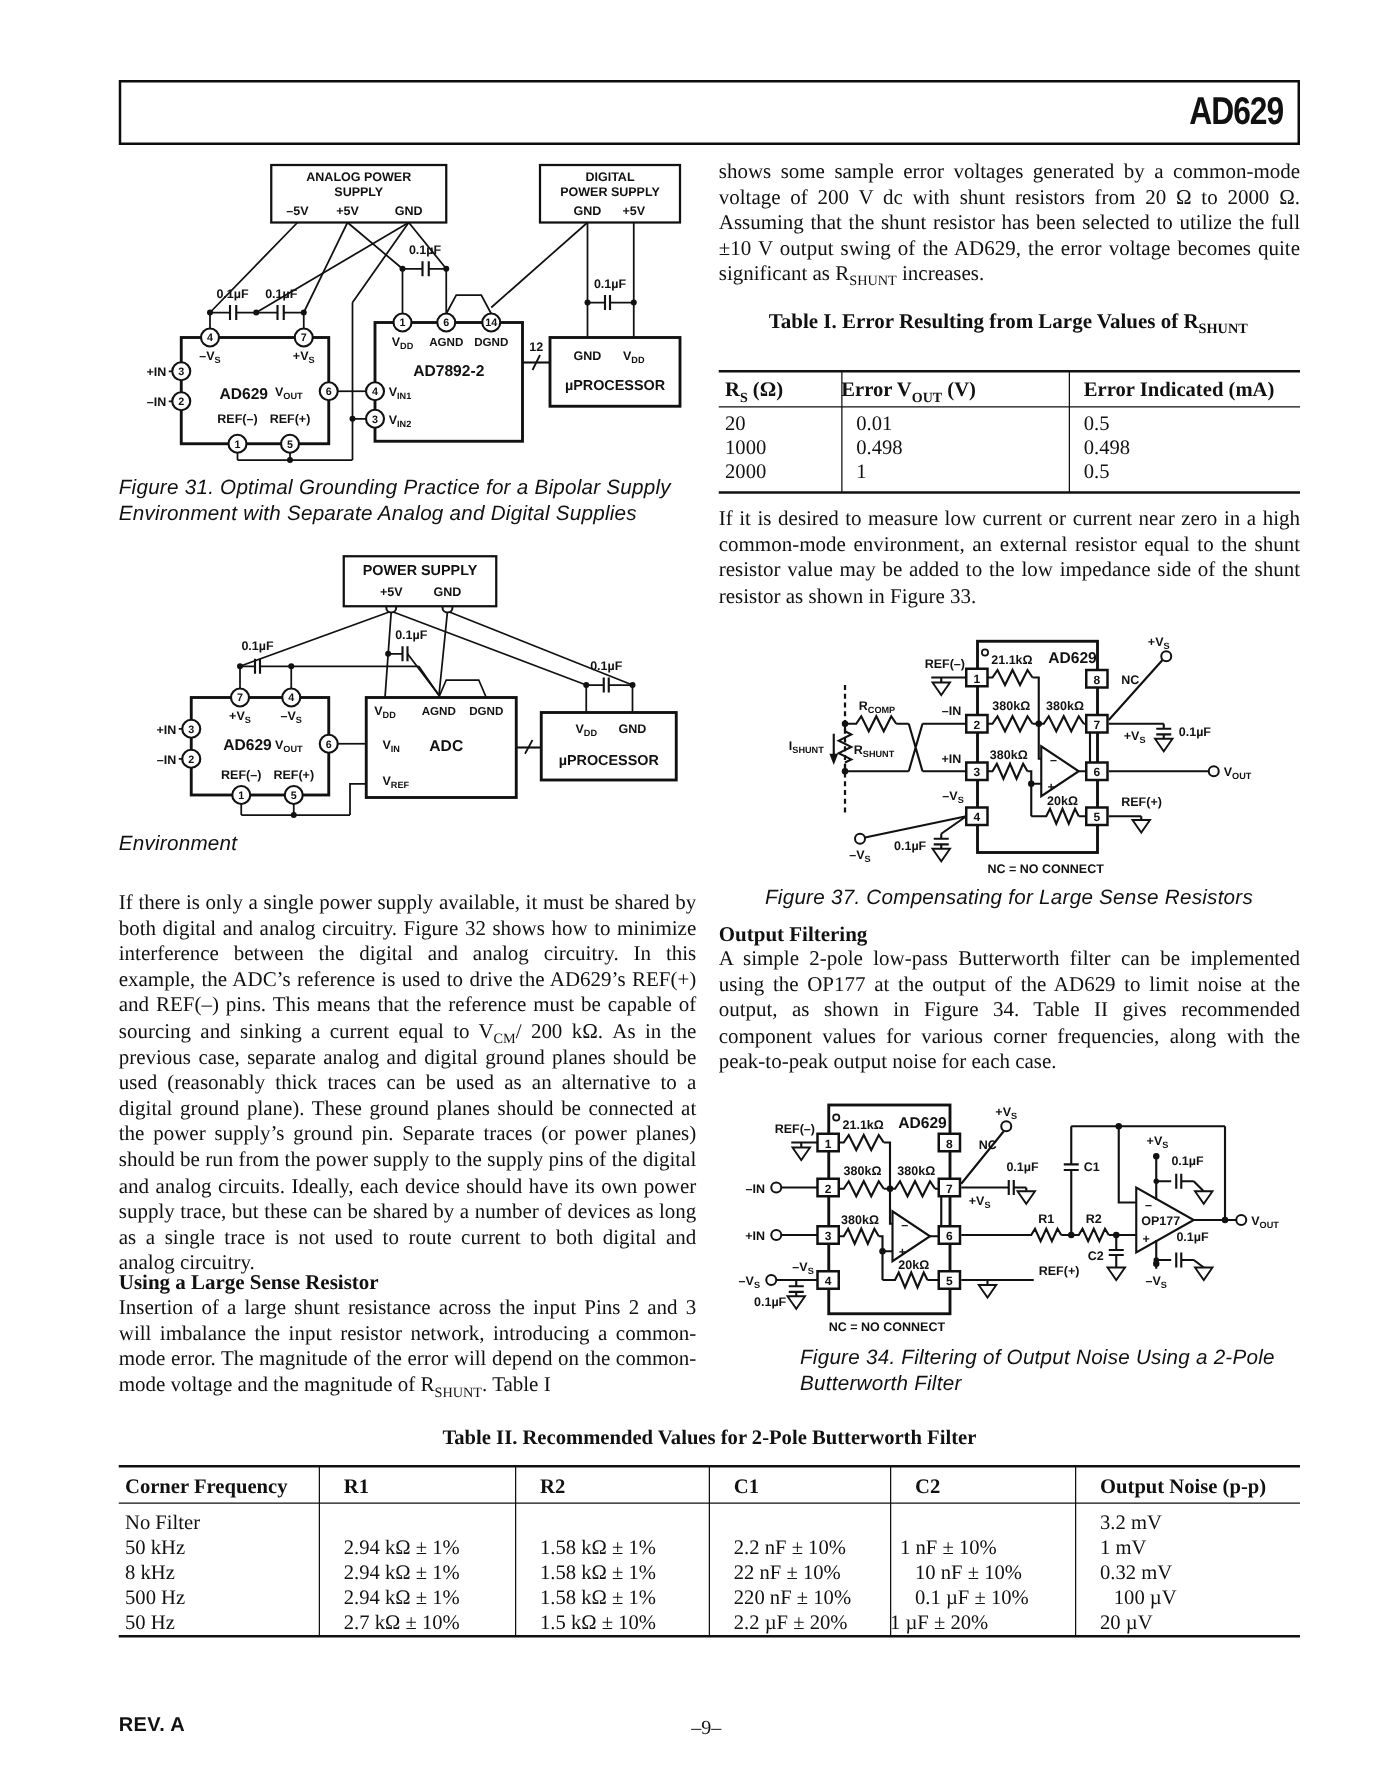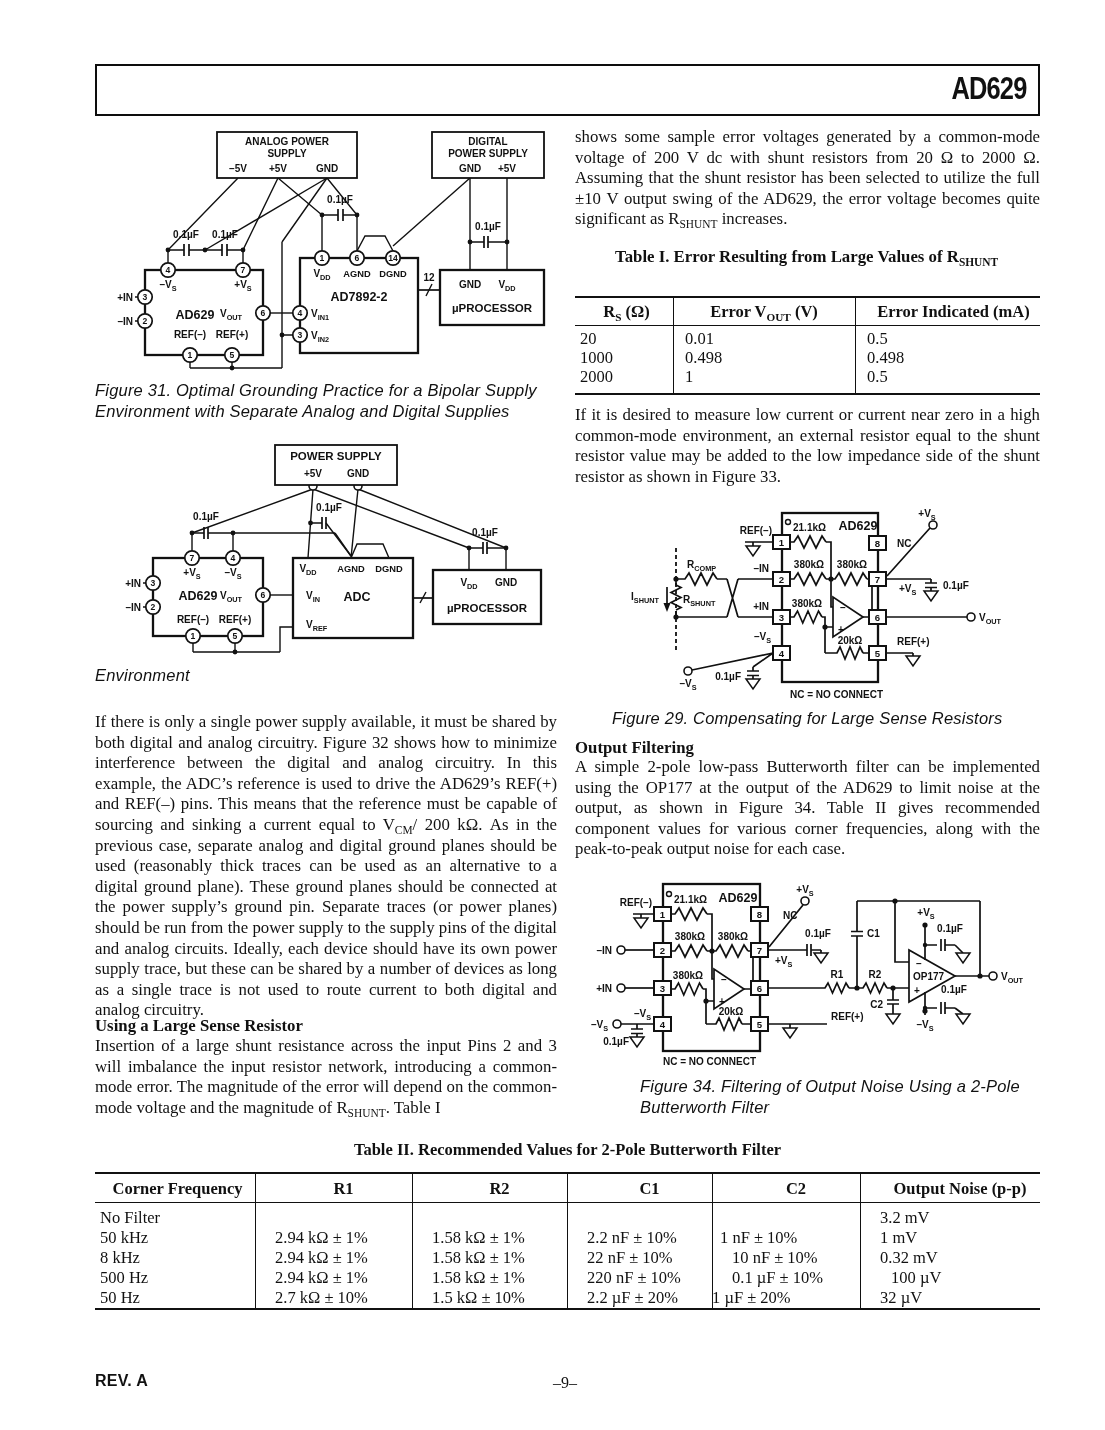--- a/index.html
+++ b/index.html
@@ -14,21 +14,21 @@
   .head{position:absolute;font-size:16.8px;font-weight:bold;}
   sub{font-size:68%;line-height:0;}
   .cap{position:absolute;font-family:"Liberation Sans",sans-serif;font-style:italic;
        font-size:16.5px;line-height:21px;letter-spacing:.2px;}
   
   .tbl{position:absolute;}
   .rule{position:absolute;left:0;width:100%;height:2px;background:#111;}
   .rule1{position:absolute;left:0;width:100%;height:1.3px;background:#111;}
   .vr{position:absolute;top:0;width:1.3px;background:#111;}
   .trow{position:absolute;left:0;width:100%;display:flex;font-size:16.5px;line-height:19px;}
-  .trow.b{font-weight:bold;text-align:center;}
+  .trow.b{font-weight:bold;}
   .tcell{flex:0 0 auto;box-sizing:border-box;}
   .t2title{position:absolute;left:95px;top:1140px;width:945px;text-align:center;
            font-weight:bold;font-size:16.5px;}
   .t1title{position:absolute;left:615px;top:245px;width:420px;font-weight:bold;
            font-size:16.8px;line-height:24px;}
   
   .footrev{position:absolute;left:95px;top:1372px;font-family:"Liberation Sans",sans-serif;
            font-weight:bold;font-size:16px;letter-spacing:.3px;}
   .footpg{position:absolute;left:505px;top:1374px;width:120px;text-align:center;font-size:16px;}
   
@@ -358,21 +358,21 @@
       <text class="lb" x="113" y="197" text-anchor="middle"><tspan>–V</tspan><tspan class="sub" dy="2.5">S</tspan></text>
       <text class="lb" x="166" y="190" text-anchor="end">0.1µF</text>
       <text class="lb" x="112" y="78"><tspan>R</tspan><tspan class="sub" dy="2.5">COMP</tspan></text>
       <text class="lb" x="108" y="113"><tspan>R</tspan><tspan class="sub" dy="2.5">SHUNT</tspan></text>
       <text class="lb" x="84" y="110" text-anchor="end"><tspan>I</tspan><tspan class="sub" dy="2.5">SHUNT</tspan></text>
       <text class="lb" x="194" y="82" text-anchor="end">–IN</text>
       <text class="lb" x="194" y="120" text-anchor="end">+IN</text>
       <text class="lb" x="215" y="208">NC = NO CONNECT</text>
     </g>
   </svg>
-  <div class="cap" style="left:612px;top:708px;width:430px">Figure 29.  Compensating for Large Sense Resistors</div>
+  <div class="cap" style="left:612px;top:708px;width:430px">Figure 37.  Compensating for Large Sense Resistors</div>
 
   <div class="head" style="left:575px;top:738px">Output Filtering</div>
   <div class="para" style="left:575px;top:757px;width:465px">A simple 2-pole low-pass Butterworth filter can be implemented using the OP177 at the output of the AD629 to limit noise at the output, as shown in Figure 34. Table II gives recommended component values for various corner frequencies, along with the peak-to-peak output noise for each case.</div>
 
   <svg style="left:575px;top:868px" width="515" height="207" viewBox="0 0 515 207">
     <g>
       <rect class="blk" x="88" y="16" width="97" height="167"></rect>
       <circle class="w" cx="94" cy="26" r="2.5"></circle>
       <path class="w2" d="M96,46 L100,46 l4,-6 l6,12 l6,-12 l6,12 l6,-12 l4,6 M132,46 L137,46 L137,83"></path>
       <path class="w2" d="M96,83 L100,83 l4,-6 l6,12 l6,-12 l6,12 l6,-12 l4,6 M132,83 L137,83"></path>
@@ -527,21 +527,21 @@
       <div class="tcell" style="width:145px;padding-left:20px">220 nF ± 10%</div>
       <div class="tcell" style="width:148px;padding-left:20px">0.1 µF ± 10%</div>
       <div class="tcell" style="width:180px;padding-left:31px">100 µV</div>
     </div>
     <div class="trow" style="top:116px">
       <div class="tcell" style="width:160px;padding-left:5px">50 Hz</div>
       <div class="tcell" style="width:157px;padding-left:20px">2.7 kΩ ± 10%</div>
       <div class="tcell" style="width:155px;padding-left:20px">1.5 kΩ ± 10%</div>
       <div class="tcell" style="width:145px;padding-left:20px">2.2 µF ± 20%</div>
       <div class="tcell" style="width:148px;">1 µF ± 20%</div>
-      <div class="tcell" style="width:180px;padding-left:20px">32 µV</div>
+      <div class="tcell" style="width:180px;padding-left:20px">20 µV</div>
     </div>
     <div class="rule" style="top:136px"></div>
   </div>
 
   <div class="footrev">REV. A</div>
   <div class="footpg">–9–</div>
 
 </div>
 
 </body></html>

